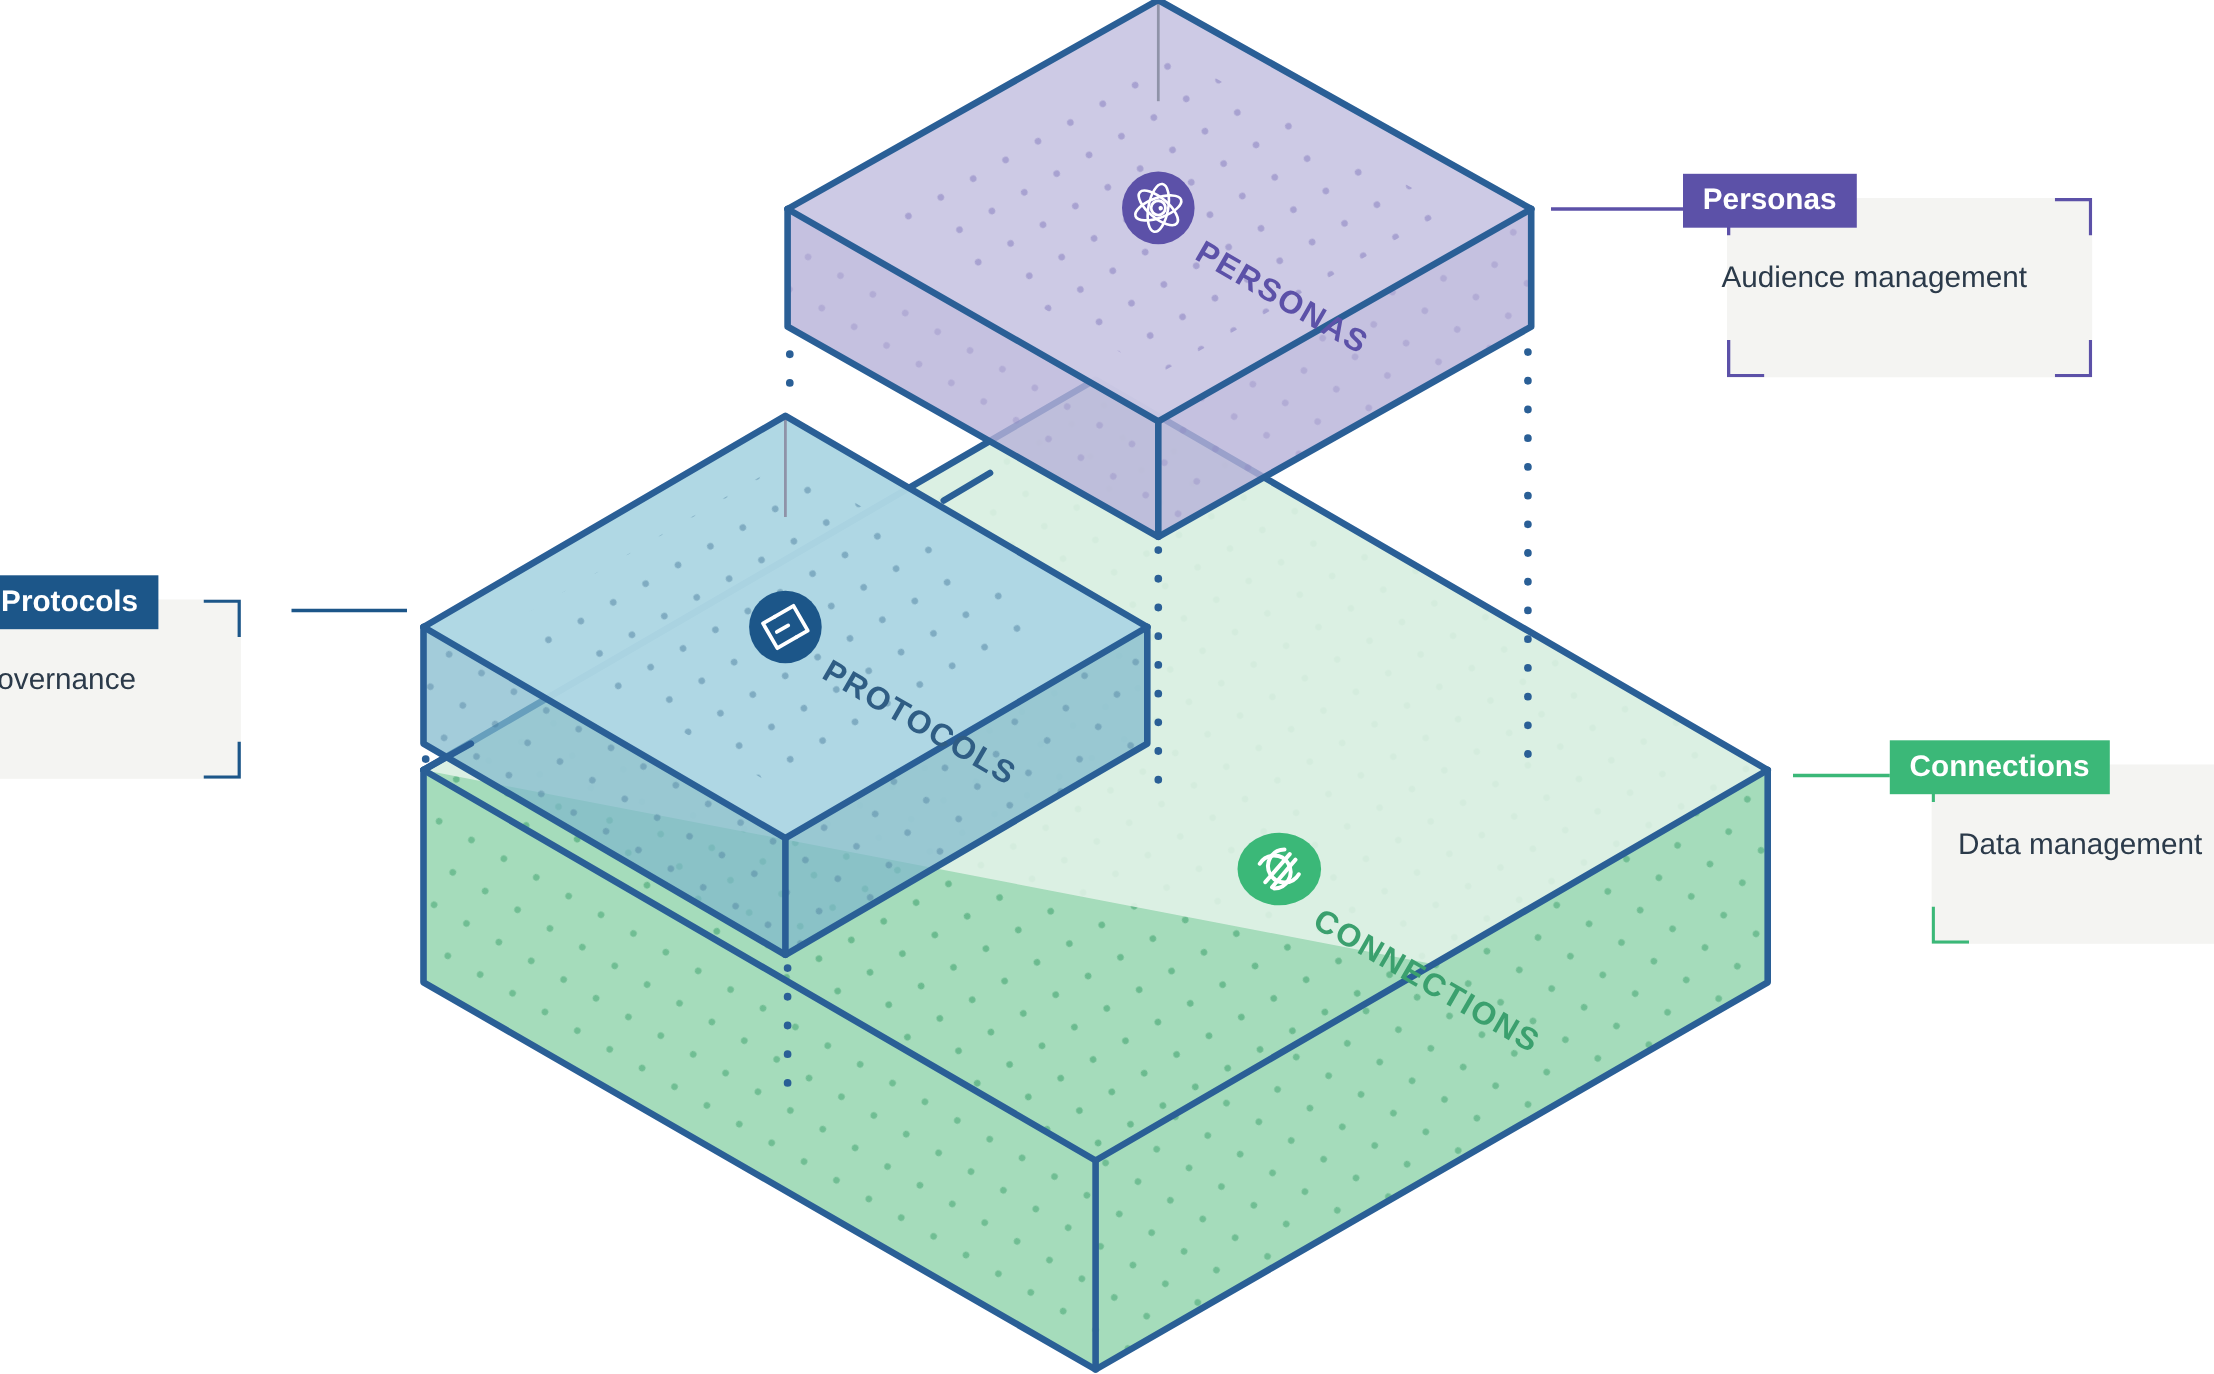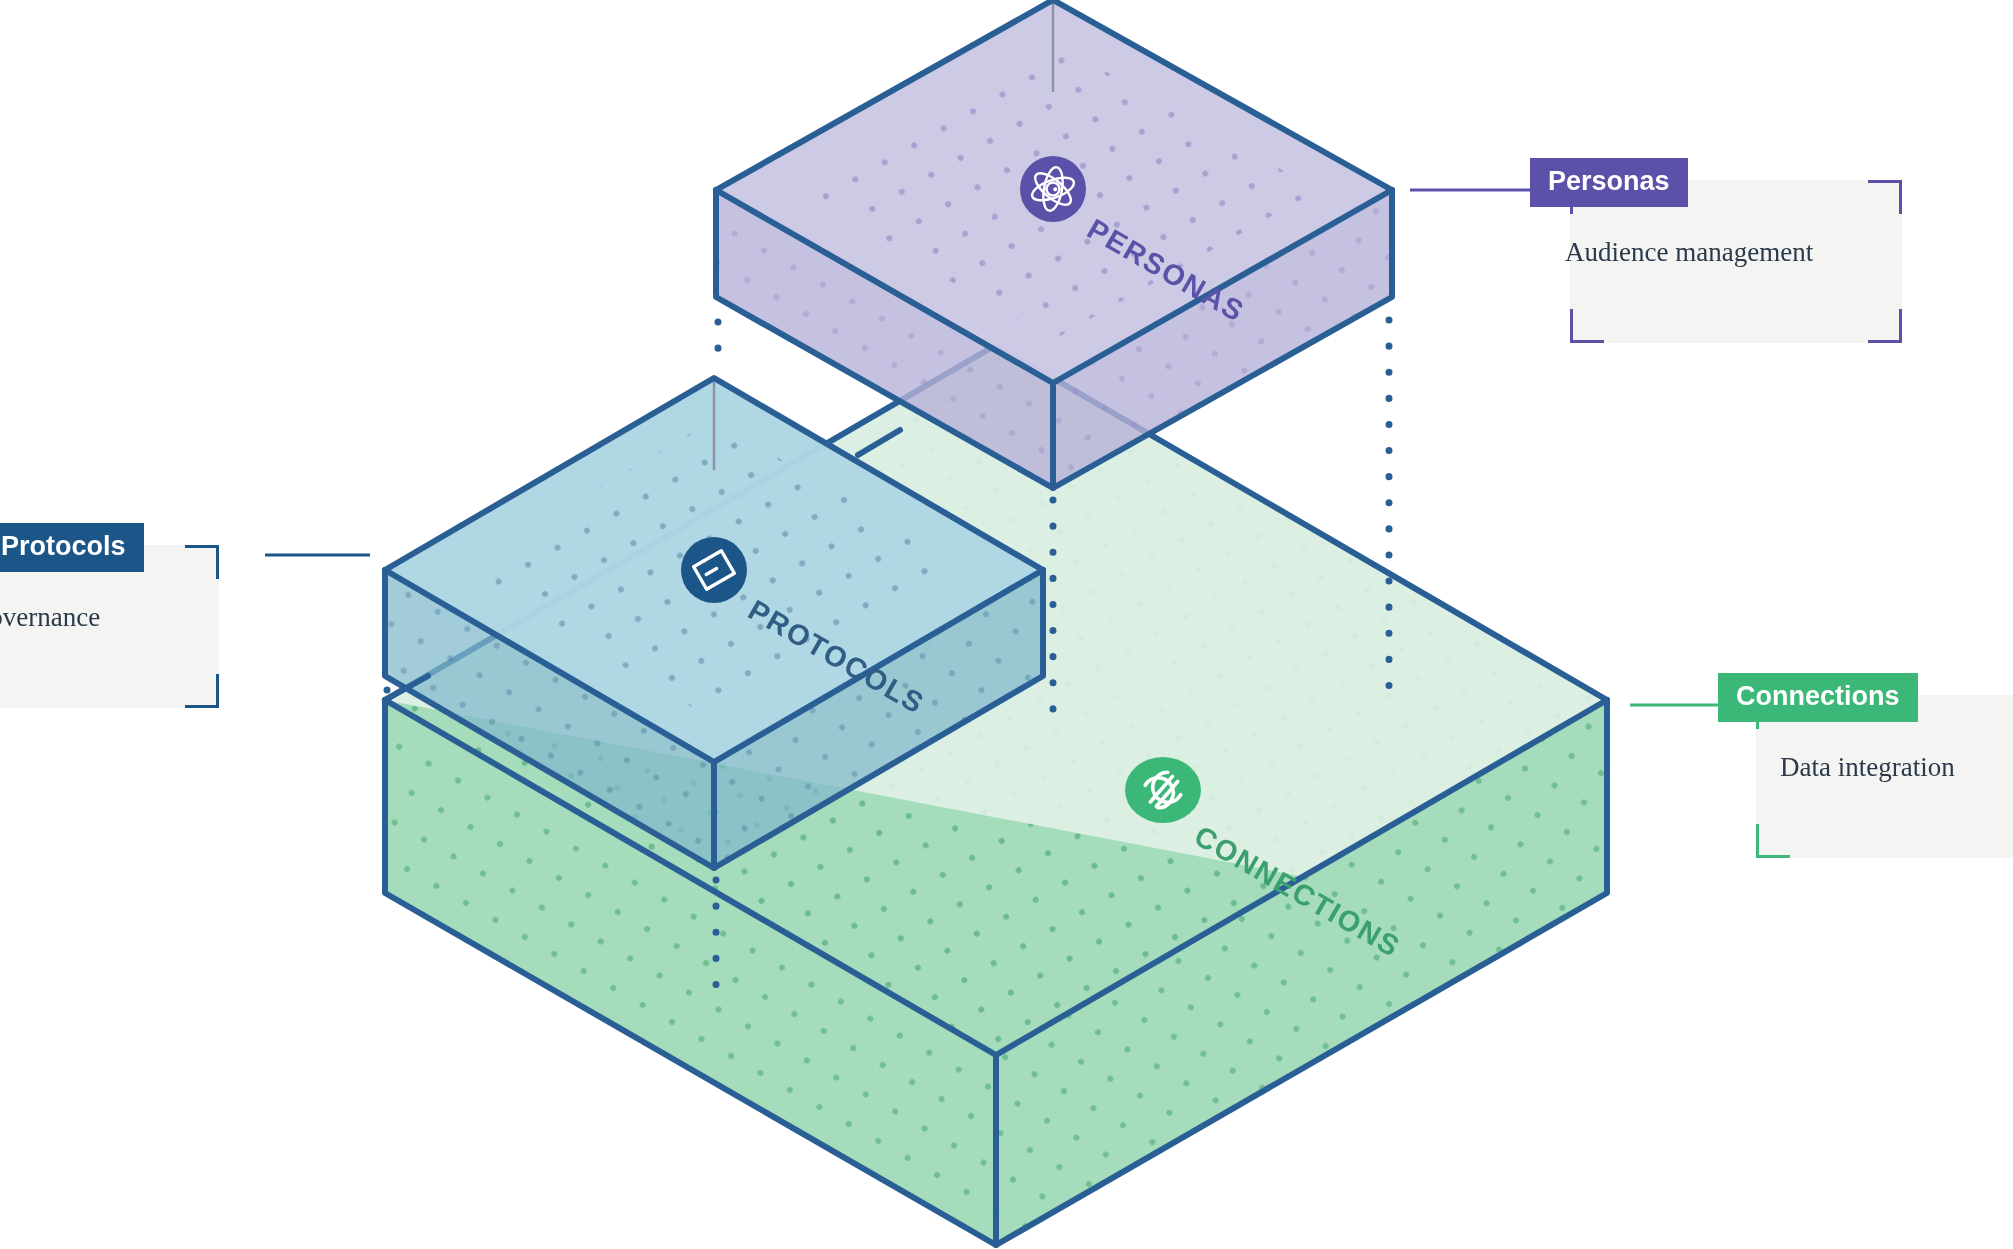--- a/index.html
+++ b/index.html
@@ -41,21 +41,20 @@
     position: absolute;
     width: 34px;
     height: 34px;
   }
   .callout-desc {
     position: absolute;
     color: #2b3a4a;
     font-size: 27px;
     line-height: 1.25;
     white-space: nowrap;
-    font-family: Liberation Serif, serif;
   }
   .callout-tag {
     position: absolute;
     color: #ffffff;
     font-size: 27px;
     font-weight: 700;
     padding: 10px 18px 12px 18px;
     white-space: nowrap;
     line-height: 1;
   }
@@ -276,17 +275,17 @@
   <div class="callout" id="callout-connections">
     <div class="callout-body"></div>
     <svg class="callout-corner" style="left:38px; top:22px;" viewBox="0 0 34 34">
       <path d="M 34 1.5 L 1.5 1.5 L 1.5 34" fill="none" stroke="#3bb878" stroke-width="3"></path>
     </svg>
 
     <svg class="callout-corner" style="left:38px; top:151px;" viewBox="0 0 34 34">
       <path d="M 1.5 0 L 1.5 32.5 L 34 32.5" fill="none" stroke="#3bb878" stroke-width="3"></path>
     </svg>
 
-    <div class="callout-desc">Data integration</div>
+    <div class="callout-desc">Data management</div>
     <div class="callout-tag" style="background:#3bb878;">Connections</div>
   </div>
 
 </div>
 
 </body></html>

